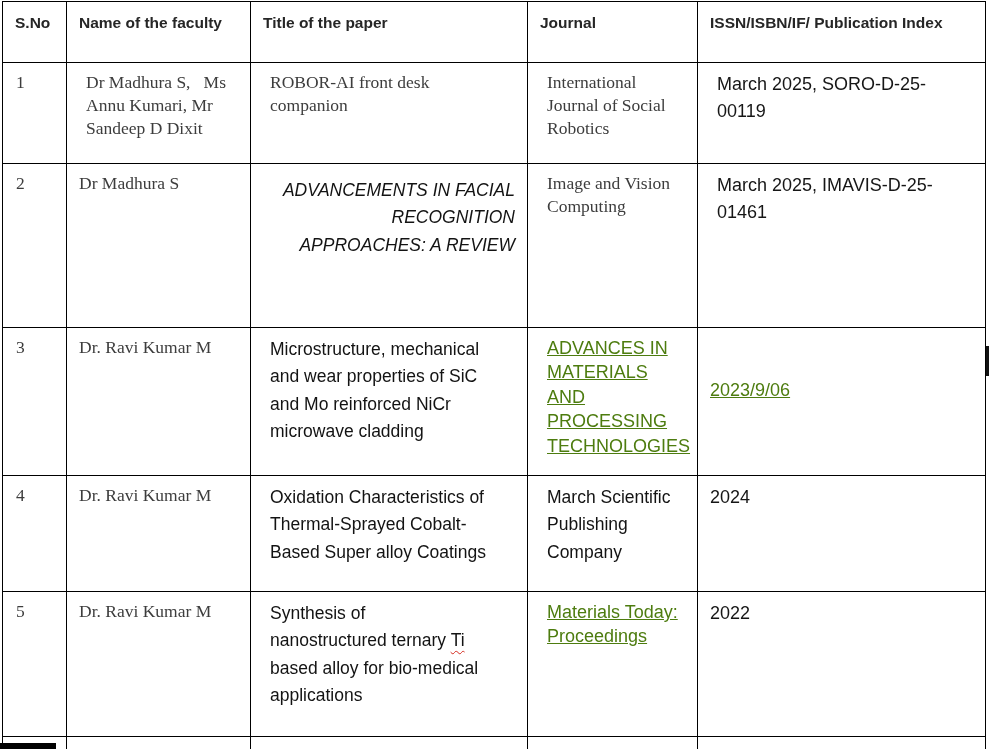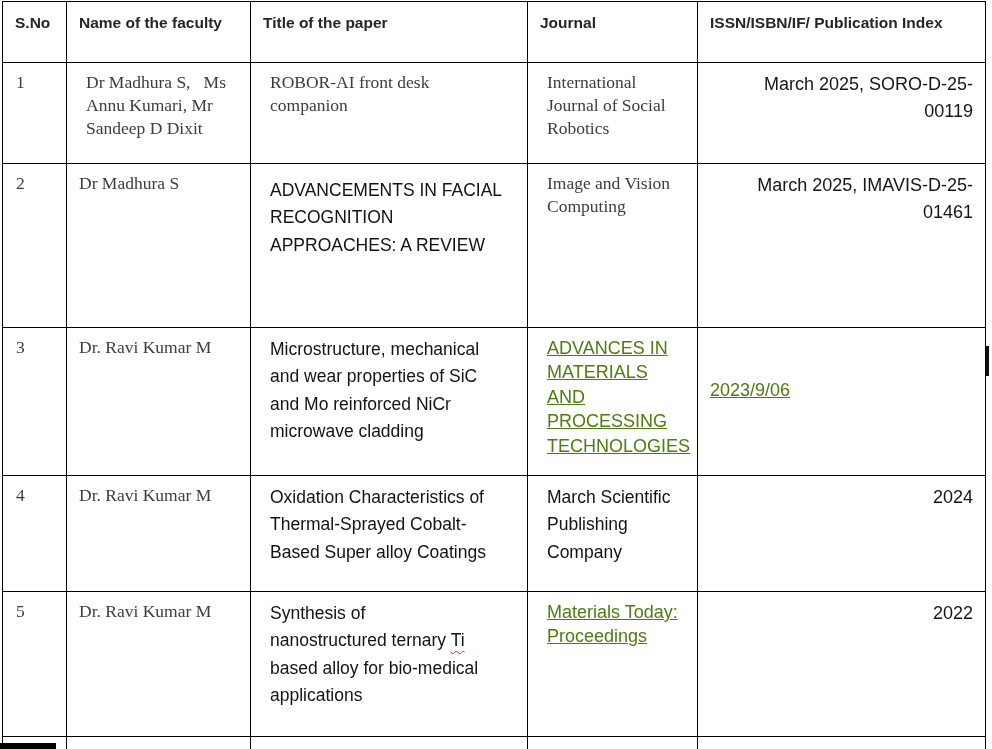--- a/index.html
+++ b/index.html
@@ -40,23 +40,23 @@
   .sans {
     font-family:"Liberation Sans",sans-serif;
     font-size:17.5px; line-height:1.57; color:#131313;
   }
   .arial {
     font-family:"Liberation Sans",sans-serif;
     font-size:18px; line-height:1.36; color:#4d7c0f;text-decoration:underline;
   }
   .issn {
     font-family:"Liberation Sans",sans-serif;
-    font-size:18px; line-height:1.5; color:#161616;text-align:right;
+    font-size:18px; line-height:1.5; color:#161616;
   }
-  .center { text-align:left; padding-top:13px; }
+  .center { text-align:right; padding-top:13px;font-style:italic; }
   .sno { padding-left:13px; }
   .vpush { padding-top:50px; }
   .misspelled {
     text-decoration-line:underline;
     text-decoration-style:wavy;
     text-decoration-color:#d42a1e;
     text-decoration-thickness:1px;
     text-underline-offset:4px;
   }
 

